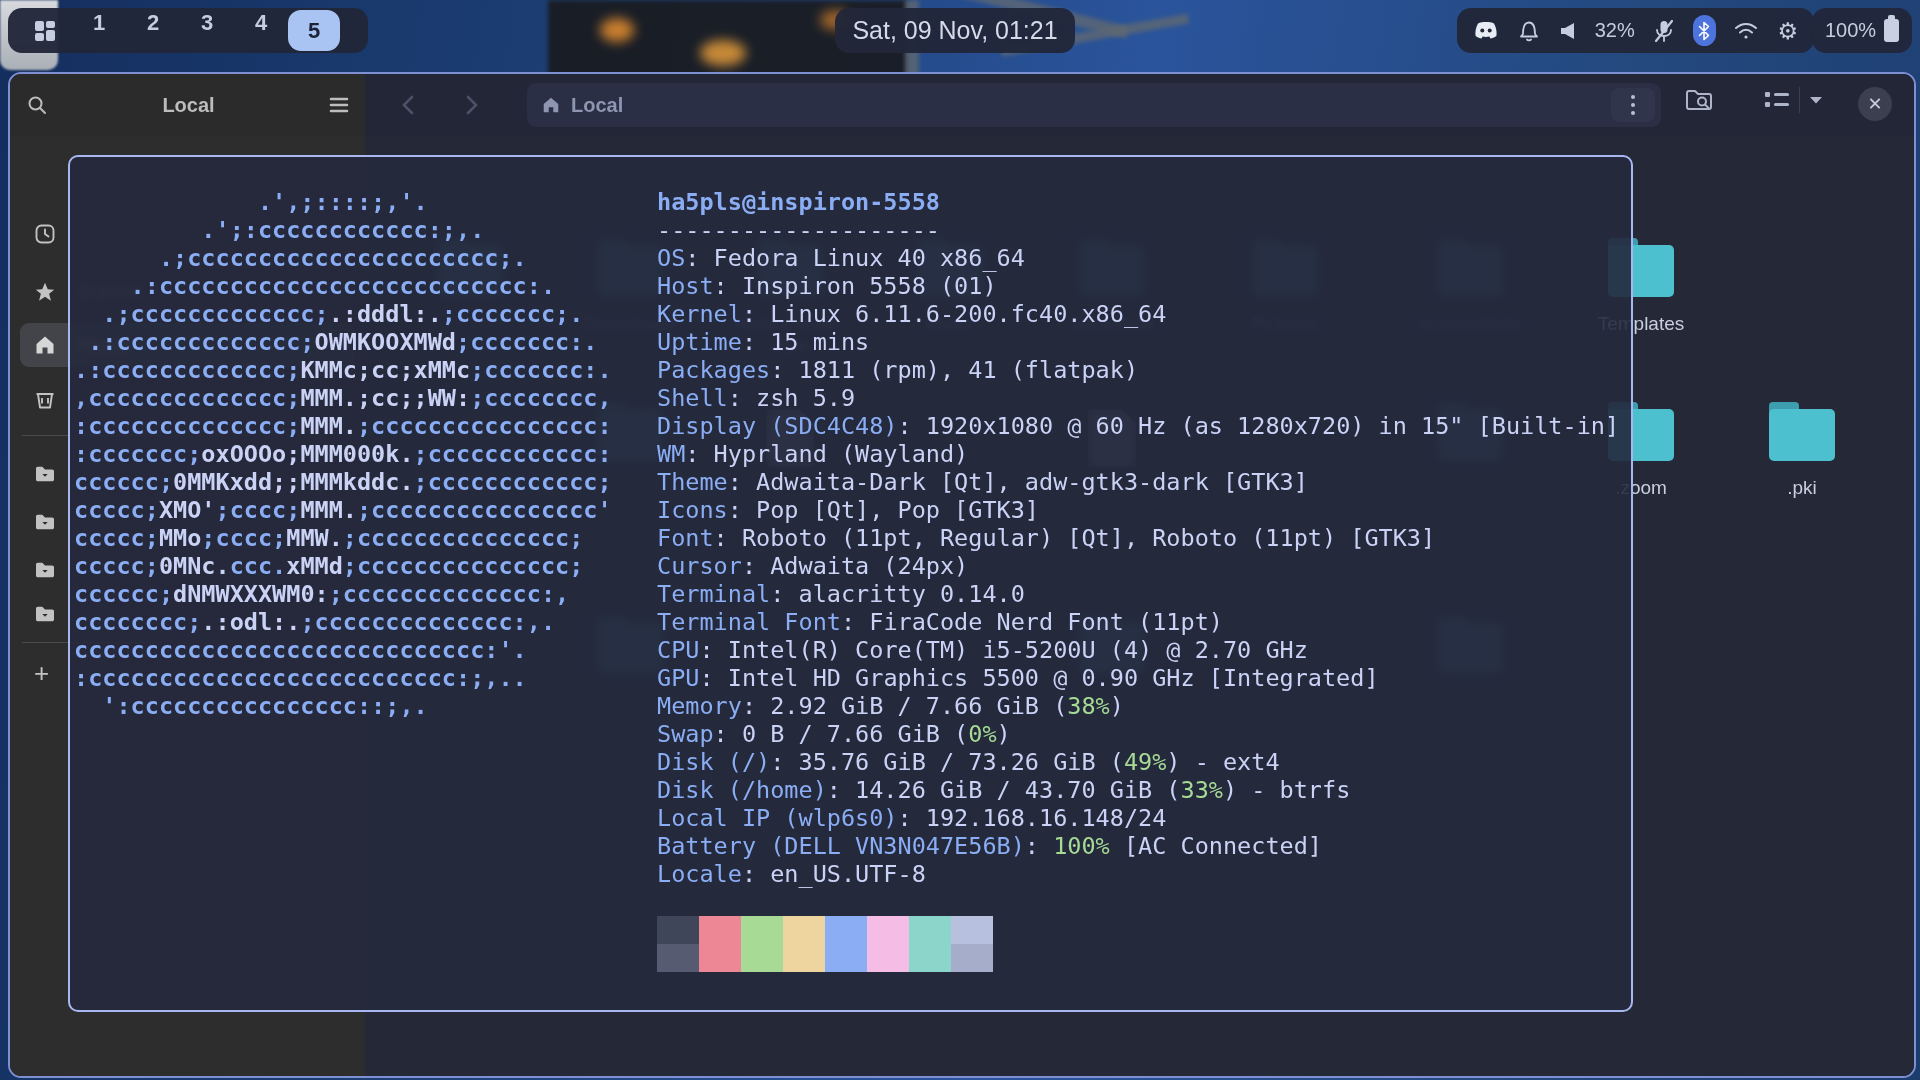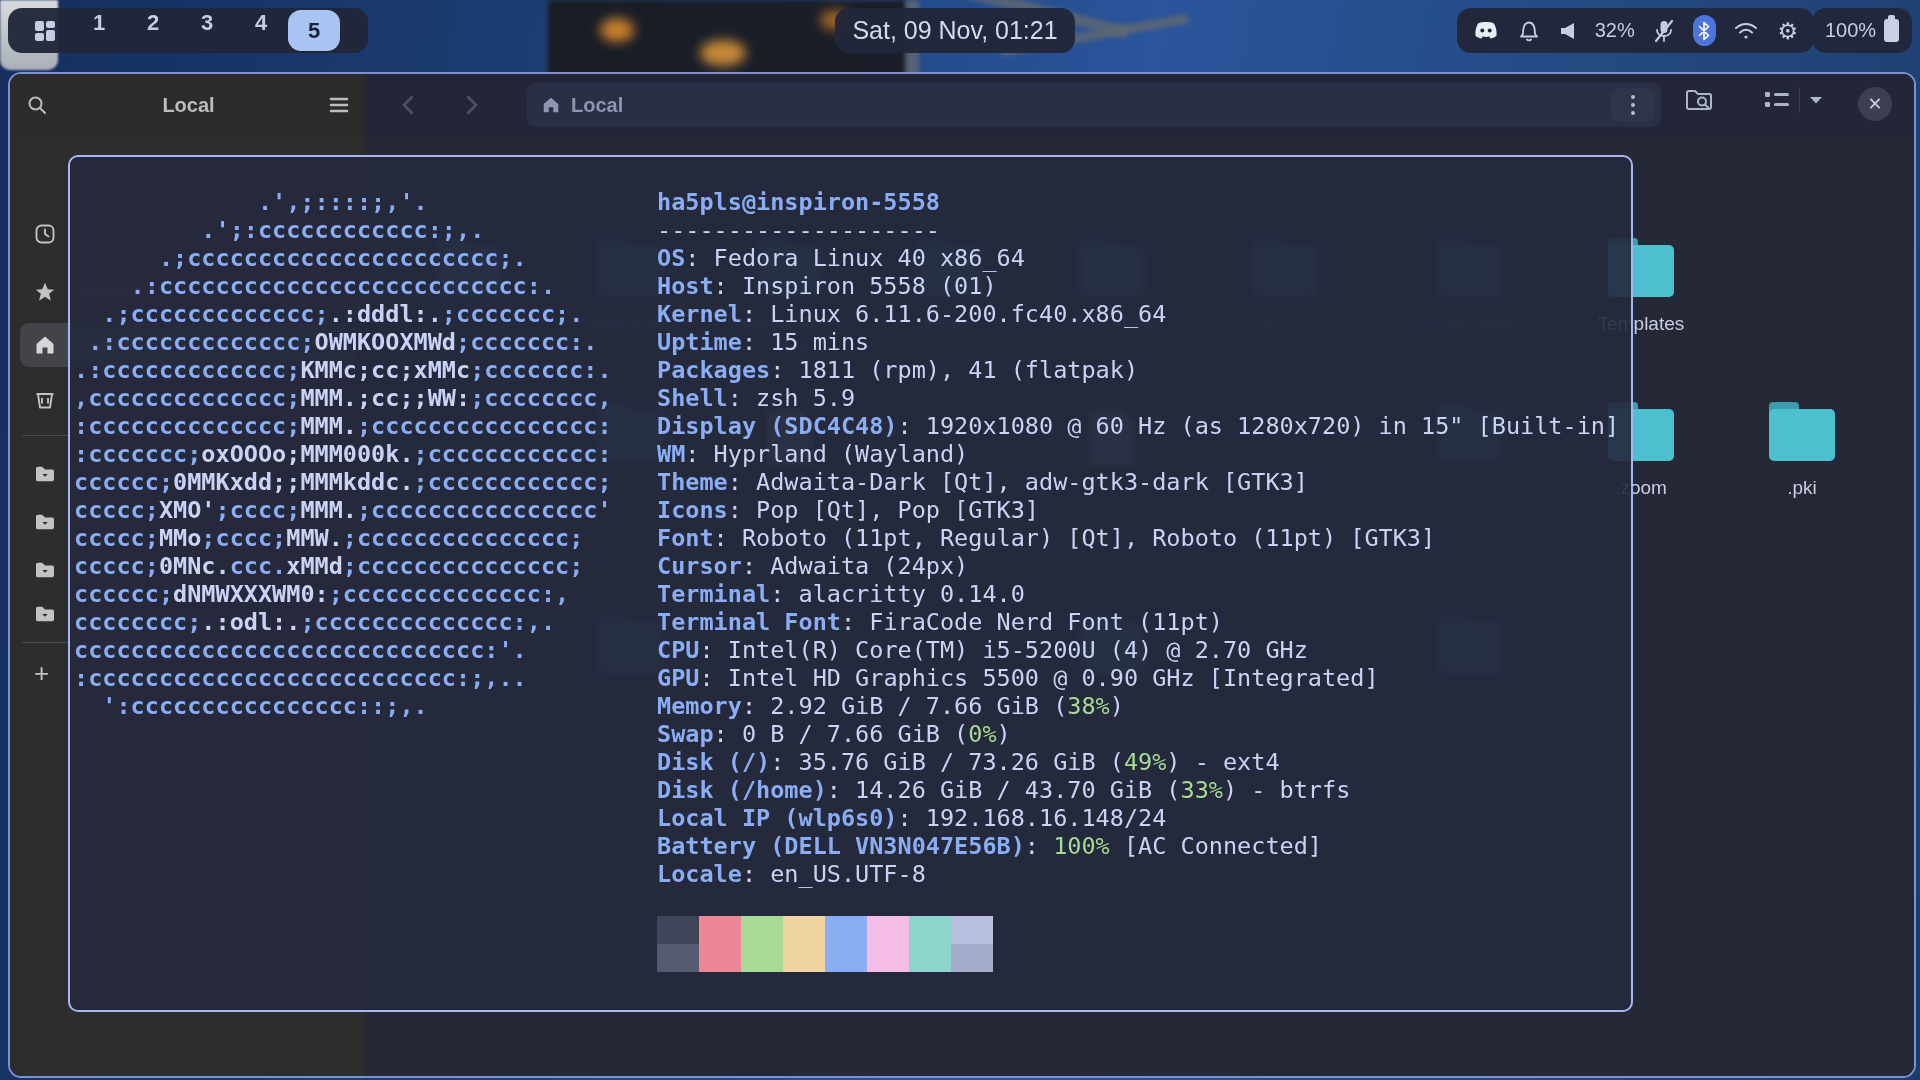--- a/index.html
+++ b/index.html
@@ -67,21 +67,21 @@
   #term-body { position:absolute; inset:0; font-family:"DejaVu Sans Mono",monospace; font-size:23.5px; line-height:28px; color:#cad3f5; white-space:pre; overflow:hidden; border-radius:8px; }
   #t-prompt1 { position:absolute; left:4px; top:3px; }
   #t-ascii  { position:absolute; left:4px; top:31px; }
   #t-info   { position:absolute; left:587px; top:31px; }
   #t-palette{ position:absolute; left:587px; top:759px; }
   .pal-row { display:flex; height:28px; }
   .pal-block { width:42px; height:28px; }
   #t-prompt2 { position:absolute; left:4px; top:815px; }
   .sa { color:#8aadf4; font-weight:bold; }
   .sw { color:#cad3f5; font-weight:bold; }
-  .sk { color:#8aadf4; font-weight:bold; }
+  .sk { color:#8aadf4; font-weight:normal; }
   .st { color:#8aadf4; font-weight:bold; }
   .sv { color:#cad3f5; }
   .sg { color:#a6da95; }
   .sg2 { color:#a6da95; font-weight:bold; }
   .sl { color:#b4bdf0; font-weight:bold; }
   .sbb { color:#8aadf4; font-weight:bold; }
   #cursor { display:inline-block; width:14px; height:25px; background:#f4dbd6; vertical-align:-4px; margin-left:2px; }
 
   svg { display:block; }
 </style>

